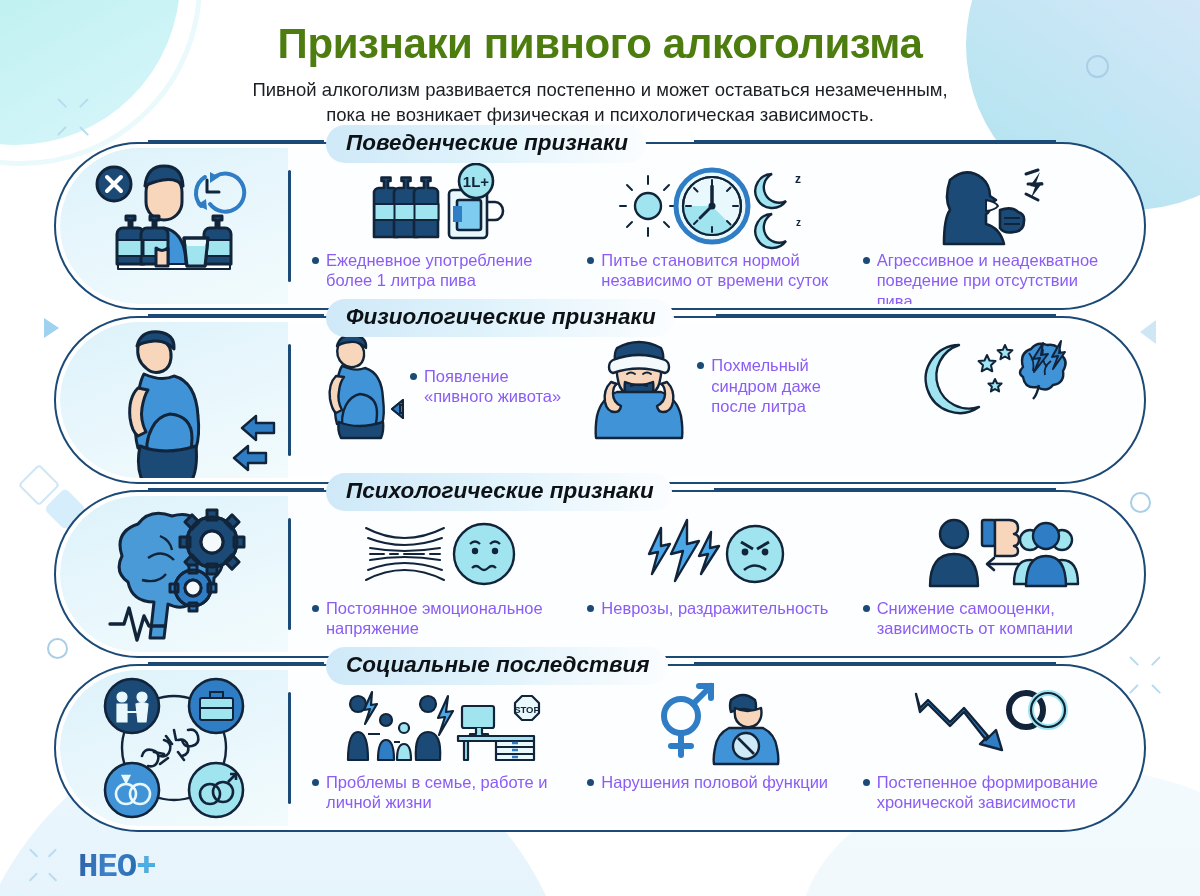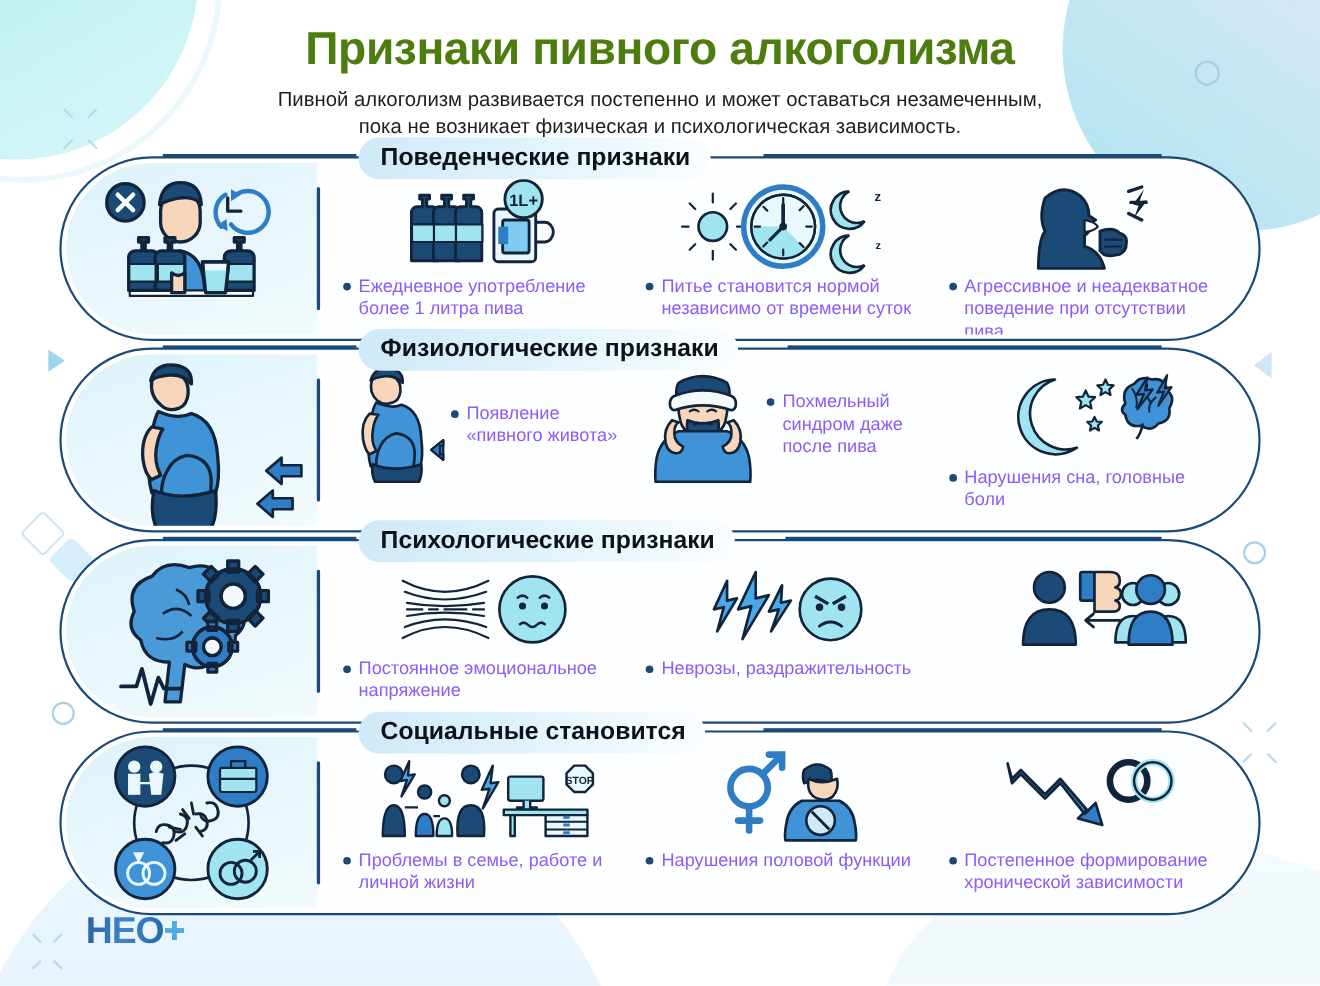--- a/index.html
+++ b/index.html
@@ -77,21 +77,21 @@
     border-radius:80px 0 0 80px;
     background:linear-gradient(160deg,#ddf2fb 0%,#e9f7fc 55%,#f2fbfd 100%);
   }
   .divider{
     position:absolute;left:228px;top:22px;bottom:22px;width:2.5px;background:#1b4a77;border-radius:2px;
   }
 
   
   .sec-head{
     position:absolute;left:272px;top:-17px;z-index:6;
-    display:flex;align-items:center;gap:0;
+    display:flex;align-items:center;gap:0;font-style:italic;
   }
   .sec-pill{
     background:linear-gradient(90deg,#cfe9f8 0%,#dff2fb 45%,#fbfdff 100%);
     border-radius:20px;
     padding:5px 18px 6px 20px;
     font-size:22.5px;font-weight:700;color:#0d1216;white-space:nowrap;
     line-height:1.18;
   }
   .rule-left{
     position:absolute;left:94px;top:-2px;width:176px;height:2.5px;background:#1b4a77;z-index:5;
@@ -116,25 +116,25 @@
   .itxt{font-size:16.5px;line-height:1.24;color:#8b5cf6;font-weight:400;}
 
   
   .sec2 .item:nth-child(1) .art,.sec2 .item:nth-child(2) .art{height:90px;}
   .sec2 .item:nth-child(1),.sec2 .item:nth-child(2){flex-direction:row;align-items:center;gap:6px;padding-top:6px;}
   .sec2 .item:nth-child(1) .art,.sec2 .item:nth-child(2) .art{width:auto;height:104px;}
   .sec2 .item:nth-child(1) .bullet-row,.sec2 .item:nth-child(2) .bullet-row{margin-top:0;}
 
   
   .logo{
-    position:absolute;left:78px;bottom:30px;z-index:6;
+    position:absolute;left:78px;bottom:10px;z-index:6;
     font-size:34px;font-weight:800;letter-spacing:-1px;
     background:linear-gradient(100deg,#2b5fa6 0%,#3f83c8 40%,#2a6fb4 70%,#1d4f8f 100%);
     -webkit-background-clip:text;background-clip:text;color:transparent;
-    font-family:Liberation Sans, sans-serif;
+    font-family:Liberation Mono, monospace;
   }
   .logo .plus{color:#49b0e6;-webkit-text-fill-color:#49b0e6;}
 
   svg{display:block;overflow:visible;}
 </style>
 </head>
 <body>
 
 <div class="bg">
   <div class="blob-tl-ring"></div>
@@ -369,21 +369,21 @@
                   <path d="M80 48 q8 8 6 20 q-2 10 -10 10 q-5 0 -6 -6 q8 -4 8 -12 q0 -8 -4 -10 z" fill="#f8d6bb"></path>
                 </g>
                 <g stroke="#11243a" stroke-width="2" fill="none" stroke-linecap="round">
                   <path d="M40 40 q4 -3 8 0 M56 40 q4 -3 8 0"></path>
                   <path d="M44 52 q8 -3 16 0"></path>
                 </g>
               </svg>
             </div>
             <div class="bullet-row">
               <span class="dot"></span>
-              <span class="itxt">Похмельный синдром даже после пива</span>
+              <span class="itxt">Похмельный синдром даже после литра</span>
             </div>
           </div>
 
           <div class="item">
             <div class="art mid">
               <svg width="150" height="78" viewBox="0 0 150 78">
                 <g stroke="#11243a" stroke-width="2.4" stroke-linejoin="round">
                   <path d="M44 4 a34 34 0 1 0 20 62 a26 26 0 0 1 -20 -62 z" fill="#9fe4ee"></path>
                   <g fill="#9fe4ee">
                     <path d="M72 14 l2.5 5.5 l6 .6 l-4.5 4.2 l1.3 6 l-5.3 -3 l-5.3 3 l1.3 -6 l-4.5 -4.2 l6 -.6 z" stroke-width="2"></path>
@@ -392,24 +392,20 @@
                   </g>
                   <path d="M108 26 q-4 -14 8 -18 q6 -8 16 -4 q12 -2 14 10 q8 6 2 16 q2 12 -10 14 q-6 8 -16 2 q-12 2 -14 -10 q-6 -4 0 -10 z" fill="#3f93d6"></path>
                   <path d="M124 44 q-2 10 -6 14" fill="none" stroke-width="2.4"></path>
                   <path d="M114 12 q6 8 4 18 M128 8 q-2 12 4 18 M136 20 q-8 6 -6 14" fill="none" stroke-width="1.8"></path>
                 </g>
                 <g fill="#2f7dc4" stroke="#11243a" stroke-width="2" stroke-linejoin="round">
                   <path d="M128 2 l-10 16 l7 -1 l-6 14 l14 -18 l-7 1 z"></path>
                   <path d="M146 0 l-9 16 l6 -1 l-5 13 l12 -17 l-6 1 z"></path>
                 </g>
               </svg>
-            </div>
-            <div class="bullet-row">
-              <span class="dot"></span>
-              <span class="itxt">Нарушения сна, головные боли</span>
             </div>
           </div>
         </div>
       </div>
     </div>
     <div class="rule-left"></div>
     <div class="rule-right" style="left:662px;right:90px;width:auto;"></div>
     <div class="sec-head">
       <div class="sec-pill">Физиологические признаки</div>
     </div>
@@ -518,20 +514,24 @@
                   <path d="M104 70 q0 -24 16 -24 q16 0 16 24 z" fill="#9fe4ee"></path>
                   <path d="M123 22 a13 13 0 1 1 26 0 a13 13 0 0 1 -26 0 z" fill="#2f7dc4"></path>
                   <path d="M116 72 q0 -30 20 -30 q20 0 20 30 z" fill="#2f7dc4"></path>
                 </g>
                 <g stroke="#11243a" stroke-width="2.6" fill="none" stroke-linecap="round" stroke-linejoin="round">
                   <path d="M108 50 h-30"></path>
                   <path d="M84 44 l-7 6 l7 6"></path>
                 </g>
               </svg>
             </div>
+            <div class="bullet-row">
+              <span class="dot"></span>
+              <span class="itxt">Снижение самооценки, зависимость от компании</span>
+            </div>
           </div>
         </div>
       </div>
     </div>
     <div class="rule-left"></div>
     <div class="rule-right" style="left:660px;right:90px;width:auto;"></div>
     <div class="sec-head">
       <div class="sec-pill">Психологические признаки</div>
     </div>
   </div>
@@ -660,21 +660,21 @@
               <span class="dot"></span>
               <span class="itxt">Постепенное формирование хронической зависимости</span>
             </div>
           </div>
         </div>
       </div>
     </div>
     <div class="rule-left"></div>
     <div class="rule-right" style="left:640px;right:90px;width:auto;"></div>
     <div class="sec-head">
-      <div class="sec-pill">Социальные становится</div>
+      <div class="sec-pill">Социальные последствия</div>
     </div>
   </div>
 
 </div>
 
 <div class="logo">
   <span>НЕО</span><span class="plus">+</span>
 </div>
 
 </body></html>

